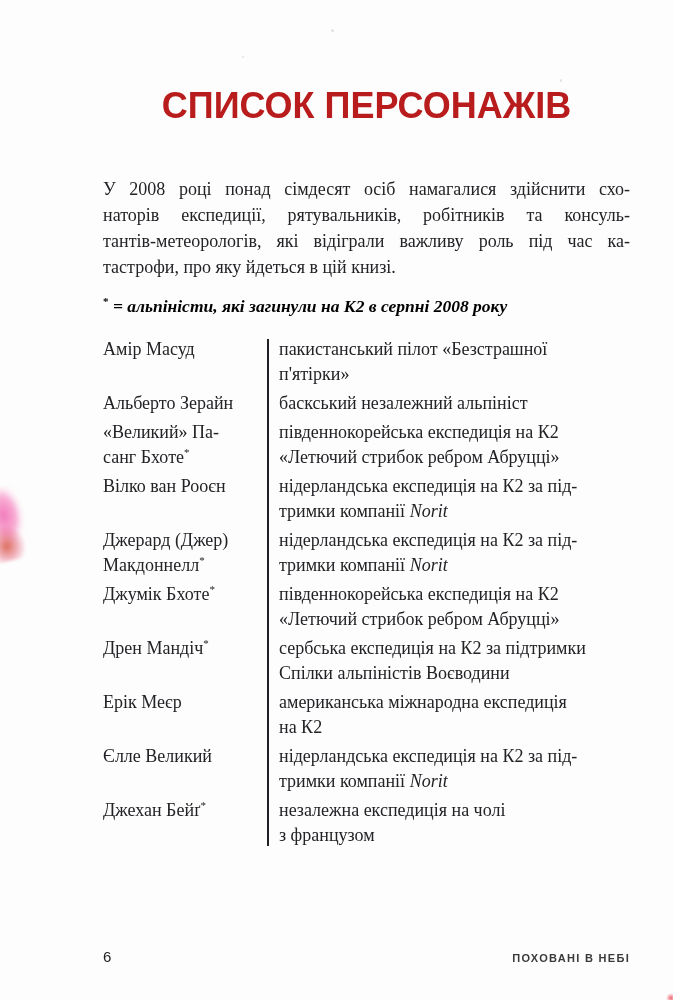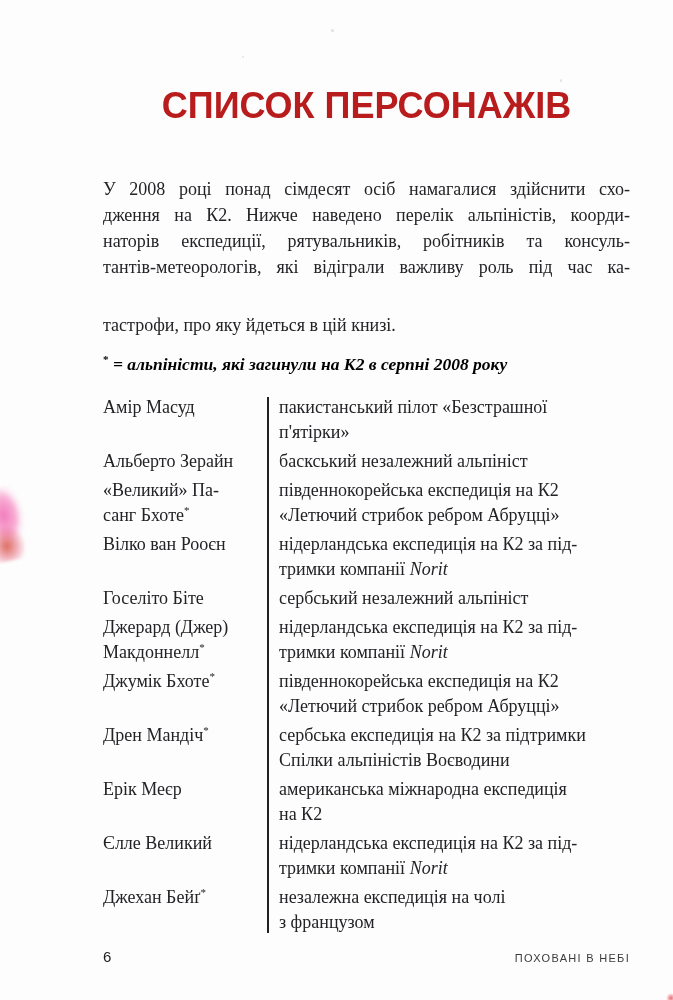--- a/index.html
+++ b/index.html
@@ -11,39 +11,39 @@
   .page { position:absolute; inset:0; padding:88px 43px 0 103px; box-sizing:border-box; }
 
   .title {
     margin:0 0 52px 0; text-align:center;
     font-family:"Liberation Sans","DejaVu Sans",sans-serif;
     font-weight:700; font-size:36px; line-height:36px; color:#b91c1c;
   }
 
   .intro { font-size:18px; }
   .intro .line { line-height:26px; text-align:justify; text-align-last:justify; }
-  .intro .line.last { text-align:last left; text-align-last:left;margin-top:32px; }
+  .intro .line.last { text-align:last left; text-align-last:left; }
 
   .note { margin:14px 0 0 0; font-style:italic; font-size:17.5px; line-height:24px; color:#000000;font-weight:bold; }
   .note sup { font-style:normal; font-size:11px; line-height:0; }
 
   .table { position:relative; margin-top:19px; }
   .col-divider { position:absolute; left:164px; top:2px; bottom:2px; width:2px; background:#212125; }
   .row { display:flex; margin-bottom:4px; font-size:18px; }
   .row:last-child { margin-bottom:0; }
   .cell-name { width:164px; flex:none; padding-right:15px; box-sizing:border-box; }
   .cell-desc { flex:1; padding-left:12px; }
   .line { line-height:25px; }
   .it { font-style:italic;margin-top:43px; }
   sup.ast { font-size:11px; line-height:0; }
 
   .footer { position:absolute; left:103px; right:43px; top:948px;
     display:flex; justify-content:space-between; align-items:baseline; }
   .page-num { font-family:"Liberation Sans","DejaVu Sans",sans-serif; font-size:15px; color:#222; }
-  .running { font-family:"Liberation Sans","DejaVu Sans",sans-serif; font-size:11px; letter-spacing:1.3px; color:#3a3a3c; }
+  .running { font-family:"Liberation Sans","DejaVu Sans",sans-serif; font-size:11px; letter-spacing:1.3px; color:#3a3a3c;font-weight:bold; }
 
   .smudge {
     position:absolute; left:-12px; top:486px; width:44px; height:74px;
     background:
       radial-gradient(60% 40% at 32% 80%, rgba(211,62,44,0.75) 0%, rgba(229,92,122,0.40) 45%, rgba(255,255,255,0) 72%),
       radial-gradient(55% 52% at 40% 38%, rgba(241,118,184,0.95) 0%, rgba(246,150,200,0.80) 45%, rgba(252,210,232,0.45) 68%, rgba(255,255,255,0) 84%);
     filter:blur(1.5px); transform:rotate(-12deg); pointer-events:none;
   }
   .corner-stain {
     position:absolute; right:-3px; bottom:-3px; width:10px; height:10px;
@@ -55,21 +55,20 @@
   .speck.s3 { left:560px; top:79px;  width:2px; height:3px; }
 </style>
 </head>
 <body>
 
 <div class="page">
   <h1 class="title">СПИСОК ПЕРСОНАЖІВ</h1>
 
   <div class="intro">
       <div class="line">У 2008 році понад сімдесят осіб намагалися здійснити схо-</div>
-      <div class="line">дження на К2. Нижче наведено перелік альпіністів, коорди-</div>
       <div class="line">наторів експедиції, рятувальників, робітників та консуль-</div>
       <div class="line">тантів-метеорологів, які відіграли важливу роль під час ка-</div>
       <div class="line last">тастрофи, про яку йдеться в цій книзі.</div>
     </div>
 
   <p class="note"><sup>*</sup> <span>= альпіністи, які загинули на К2 в серпні 2008 року</span></p>
 
   <div class="table">
     <div class="col-divider"></div>
     <div class="rows">
@@ -100,28 +99,20 @@
             <div class="line"><span>«Летючий стрибок ребром Абруцці»</span></div>
           </div>
         </div>
         <div class="row">
           <div class="cell-name">
             <div class="line">Вілко ван Рооєн</div>
           </div>
           <div class="cell-desc">
             <div class="line"><span>нідерландська експедиція на К2 за під-</span></div>
             <div class="line"><span>тримки компанії </span><span class="it">Norit</span></div>
-          </div>
-        </div>
-        <div class="row">
-          <div class="cell-name">
-            <div class="line">Госеліто Біте</div>
-          </div>
-          <div class="cell-desc">
-            <div class="line"><span>сербський незалежний альпініст</span></div>
           </div>
         </div>
         <div class="row">
           <div class="cell-name">
             <div class="line">Джерард (Джер)</div>
             <div class="line">Макдоннелл<sup class="ast">*</sup></div>
           </div>
           <div class="cell-desc">
             <div class="line"><span>нідерландська експедиція на К2 за під-</span></div>
             <div class="line"><span>тримки компанії </span><span class="it">Norit</span></div>

